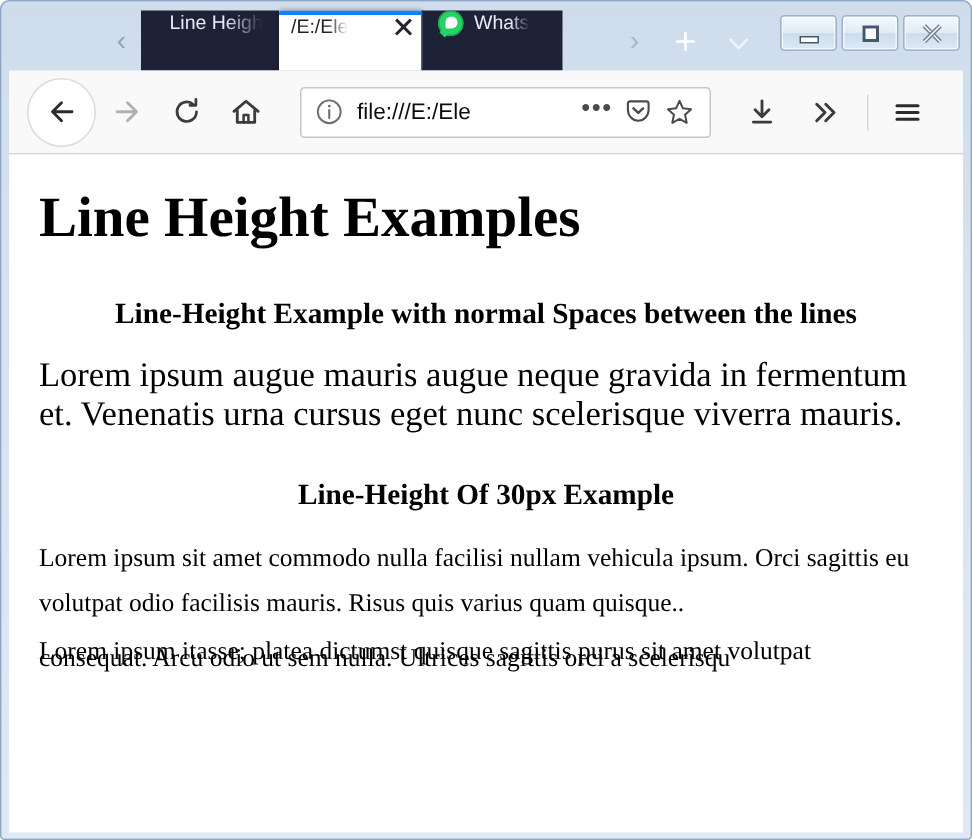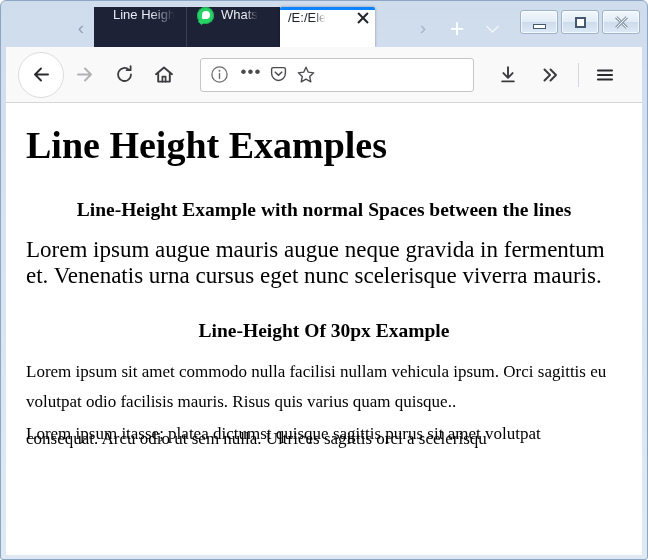--- a/index.html
+++ b/index.html
@@ -337,28 +337,28 @@
   <div id="tabstrip">
 
     <div id="tab-scroll-left">‹</div>
 
     <div id="tab-list">
 
       <div class="tab" id="tab-0">
         <span class="tab-label">Line Heigh</span>
       </div>
 
+      <div class="tab" id="tab-2">
+        <span class="tab-label">/E:/Ele</span>
+        <span id="tab-close"></span>
+      </div>
+
       <div class="tab" id="tab-1">
         <span class="tab-favicon wa-icon"></span>
         <span class="tab-label">Whats</span>
-      </div>
-
-      <div class="tab" id="tab-2">
-        <span class="tab-label">/E:/Ele</span>
-        <span id="tab-close"></span>
       </div>
 
     </div>
 
     <div id="tab-scroll-right">›</div>
 
     <div id="new-tab-button">+</div>
 
     <div id="list-all-tabs">
       <svg width="13" height="9" viewBox="0 0 13 9" fill="none">
@@ -407,20 +407,21 @@
     </div>
 
     <div id="urlbar">
       <span id="identity-icon">
         <svg width="19" height="19" viewBox="0 0 19 19" fill="none">
           <circle cx="9.5" cy="9.5" r="7.6" stroke="#6e6e73" stroke-width="1.3"></circle>
           <circle cx="9.5" cy="5.7" r="0.95" fill="#6e6e73"></circle>
           <path d="M9.5 8.4 V13.6" stroke="#6e6e73" stroke-width="1.4" stroke-linecap="round"></path>
         </svg>
       </span>
+      <span id="url-text" title="Search or enter address">file:///E:/Ele</span>
       <span id="page-actions-button">•••</span>
       <span id="pocket-button">
         <svg width="19" height="19" viewBox="0 0 19 19" fill="none">
           <path d="M2.6 4.2 a1.6 1.6 0 0 1 1.6 -1.6 H14.8 a1.6 1.6 0 0 1 1.6 1.6 V8.2 c0 4.0 -3.1 7.3 -6.9 7.3 S2.6 12.2 2.6 8.2 Z" stroke="#4a4a4f" stroke-width="1.4" stroke-linejoin="round"></path>
           <path d="M6.3 7.2 L9.5 10.3 L12.7 7.2" stroke="#4a4a4f" stroke-width="1.6" stroke-linecap="round" stroke-linejoin="round"></path>
         </svg>
       </span>
       <span id="bookmark-button">
         <svg width="20" height="20" viewBox="0 0 20 20" fill="none">
           <path d="M10 2.2 L12.3 7.2 L17.7 7.8 L13.7 11.5 L14.8 16.9 L10 14.2 L5.2 16.9 L6.3 11.5 L2.3 7.8 L7.7 7.2 Z" stroke="#4a4a4f" stroke-width="1.35" stroke-linejoin="round"></path>

